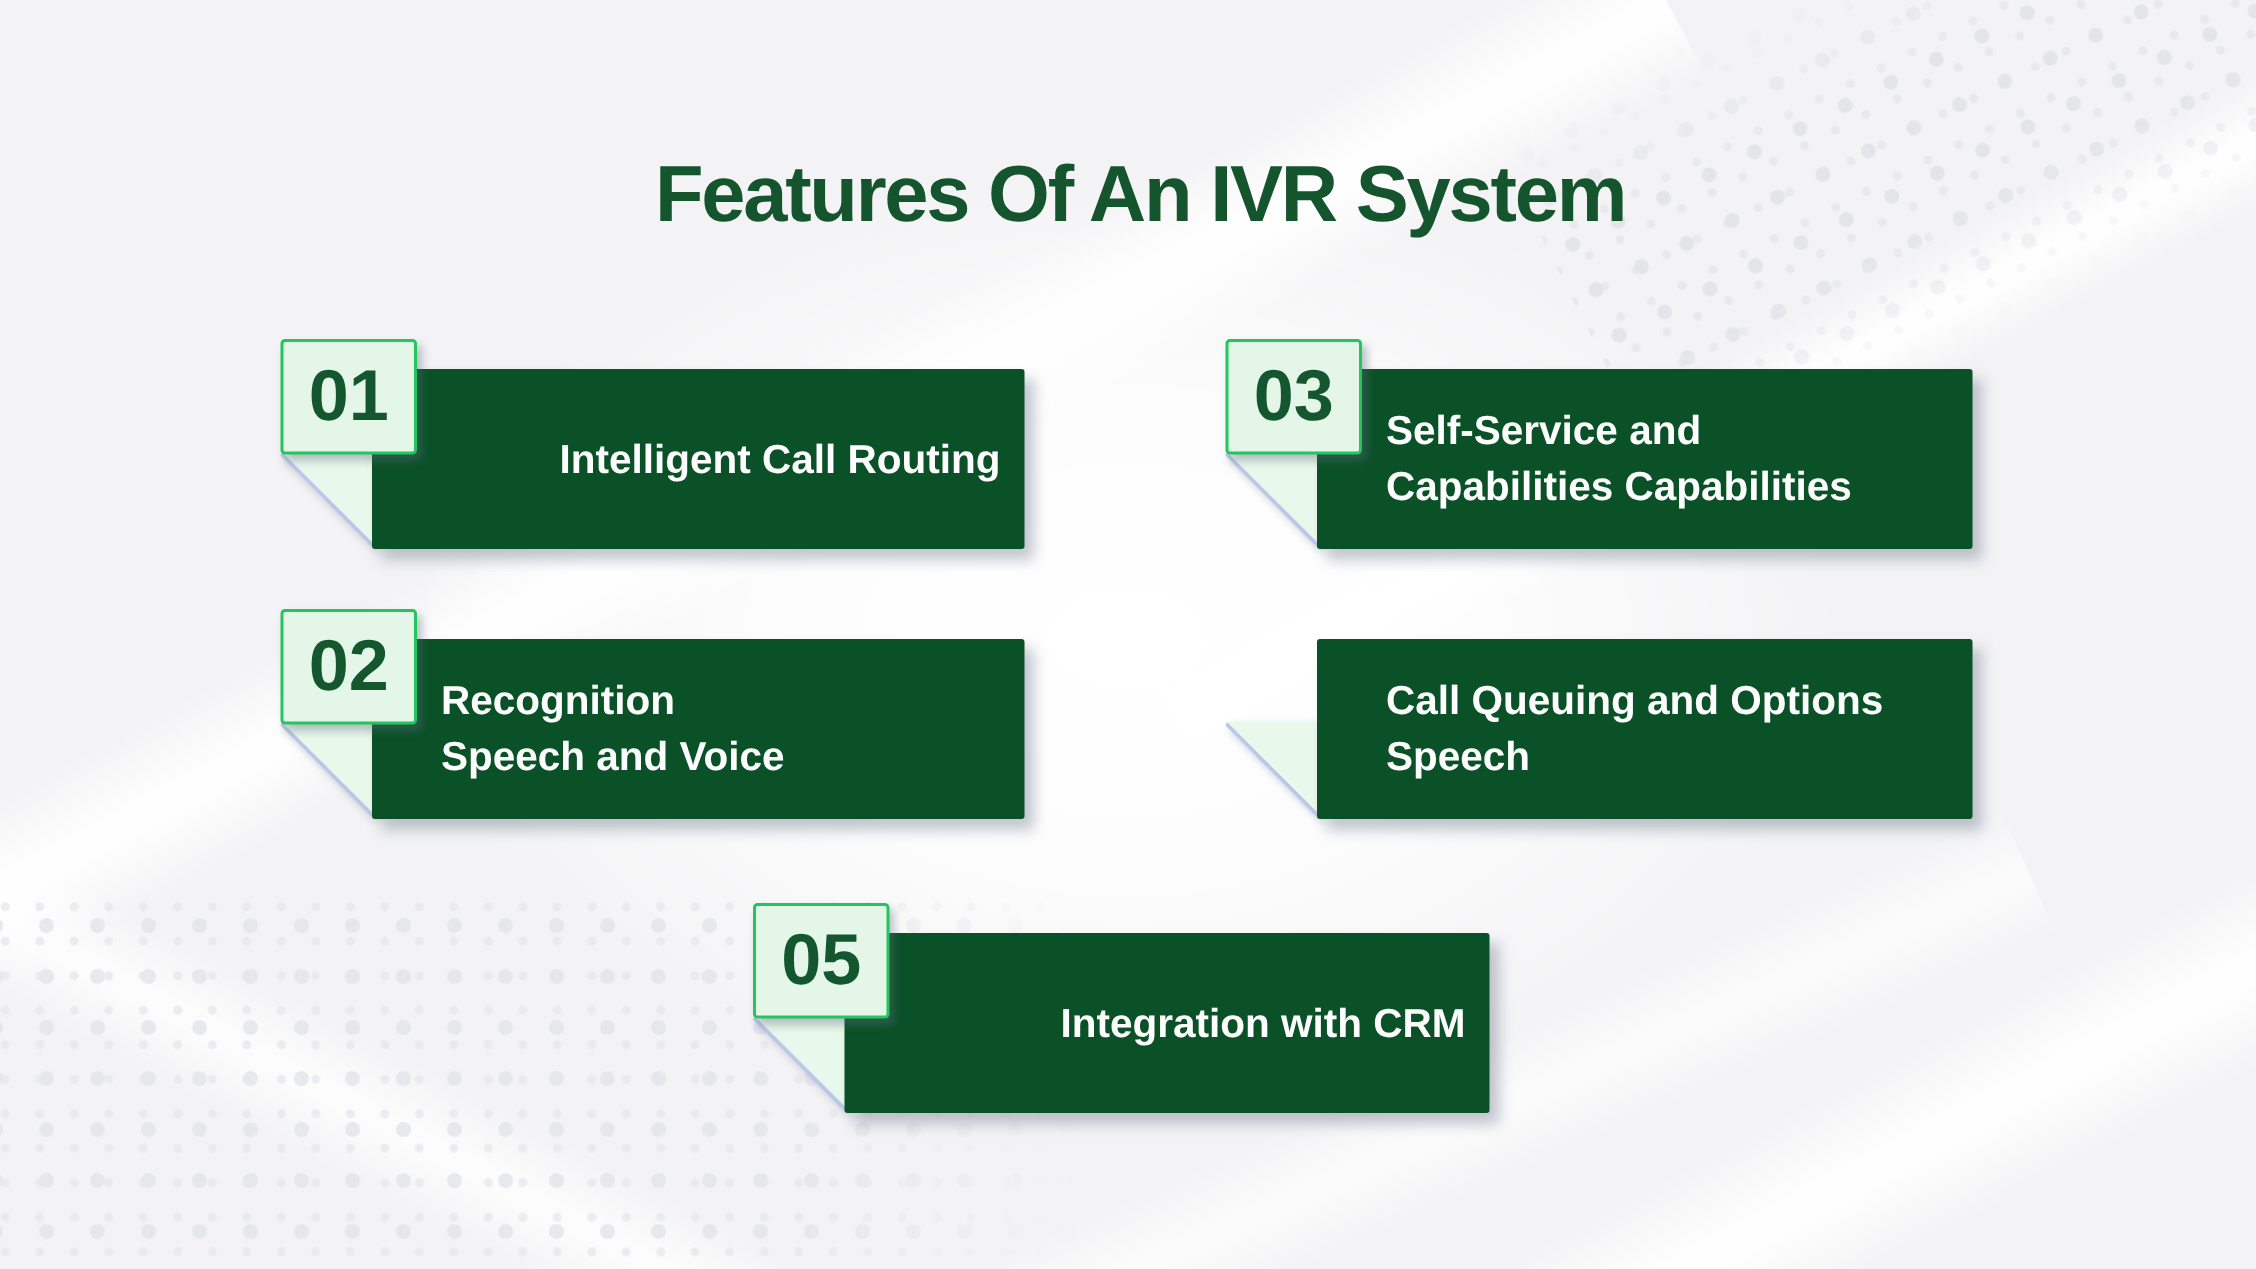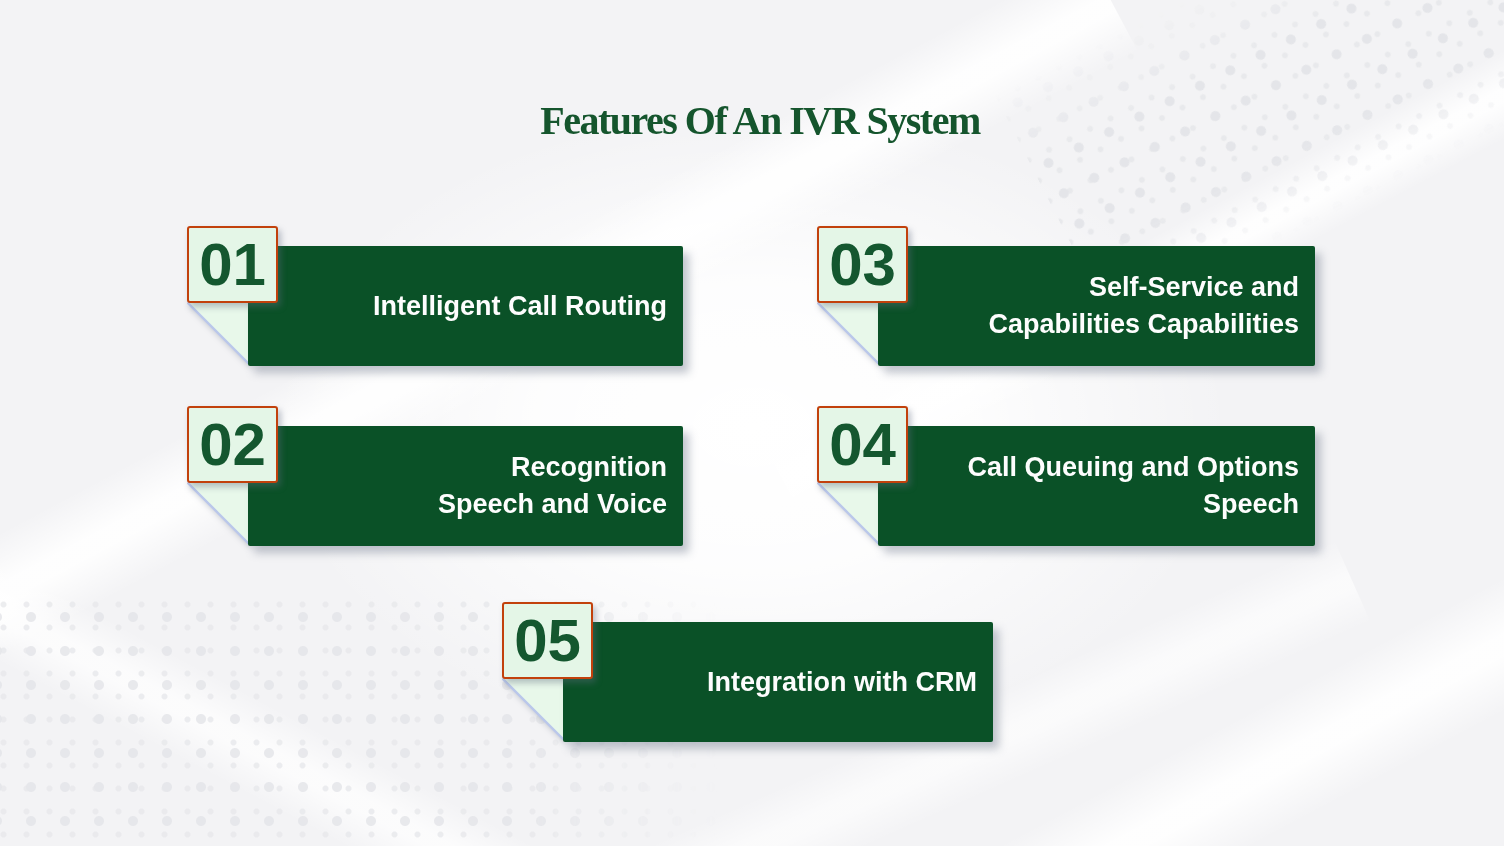--- a/index.html
+++ b/index.html
@@ -42,49 +42,49 @@
   }
   .dots-bl{
     left:-20px;top:600px;width:740px;height:260px;opacity:.8;
     -webkit-mask-image:linear-gradient(to right, #000 75%, transparent);
     mask-image:linear-gradient(to right, #000 75%, transparent);
   }
   
   .title{
     position:absolute;left:16px;right:0;top:62px;
     text-align:center;
-    font-size:40px;font-weight:800;letter-spacing:-1.5px;
-    color:#15552d;line-height:64px;font-family:Liberation Serif, serif;
+    font-size:53px;font-weight:800;letter-spacing:-1.5px;
+    color:#15552d;line-height:64px;
   }
   
   .card{position:absolute;width:435px;height:120px;}
   .card-1{left:248px;top:246px;}
   .card-2{left:248px;top:426px;}
   .card-3{left:878px;top:246px;width:437px;}
   .card-4{left:878px;top:426px;width:437px;}
   .card-5{left:563px;top:622px;width:430px;}
   .bar{
     position:absolute;left:0;top:0;right:0;bottom:0;
     background:#0a5127;border-radius:2px;
     box-shadow:6px 7px 9px rgba(96,108,128,0.38);
     display:flex;flex-direction:column;justify-content:center;
     color:#fdfdfd;font-size:27px;font-weight:700;line-height:37px;
     padding:0 16px 0 46px;
     z-index:2;
   }
-  .card.align-center .bar{text-align:right;}
+  .card.align-center .bar{text-align:left;}
   .card.align-left .bar{text-align:right;}
   .bar .line{display:block;}
   .bar .line:empty{display:none;}
   .badge{
     position:absolute;left:-61px;top:-20px;width:91px;height:77px;
-    background:#e4f6e7;border:2px solid #c2410c;border-radius:3px;
+    background:#e4f6e7;border:2px solid #22c55e;border-radius:3px;
     box-shadow:3px 4px 6px rgba(96,108,128,0.4);
     display:flex;align-items:center;justify-content:center;
-    font-size:60px;font-weight:600;color:#14572f;
+    font-size:48px;font-weight:600;color:#14572f;
     z-index:3;
   }
   .tail{
     position:absolute;left:-61px;top:55px;width:63px;height:63px;
     z-index:1;
     filter:drop-shadow(3px 3px 3px rgba(96,108,128,0.38));
   }
 </style>
 </head>
 <body>
@@ -146,23 +146,20 @@
 
   <div class="card card-4 align-center">
     <svg class="tail" width="63" height="63" viewBox="0 0 63 63">
       <path d="M0 0 H63 V63 Z" fill="#e8f8ea"></path>
       <line x1="0.5" y1="1.5" x2="61.5" y2="62.5" stroke="#bac7eb" stroke-width="2.4"></line>
     </svg>
     <div class="bar">
       <span class="line">Call Queuing and Options</span>
       <span class="line">Speech</span>
     </div>
-    <div class="badge">
-      <span>04</span>
-    </div>
   </div>
 
   <div class="card card-5 align-left">
     <svg class="tail" width="63" height="63" viewBox="0 0 63 63">
       <path d="M0 0 H63 V63 Z" fill="#e8f8ea"></path>
       <line x1="0.5" y1="1.5" x2="61.5" y2="62.5" stroke="#bac7eb" stroke-width="2.4"></line>
     </svg>
     <div class="bar">
       <span class="line">Integration with CRM</span>
 

